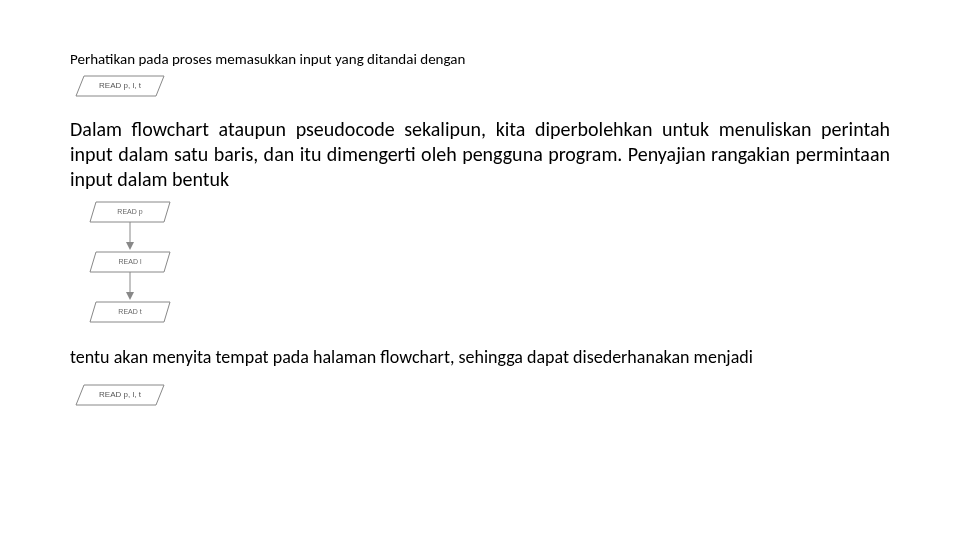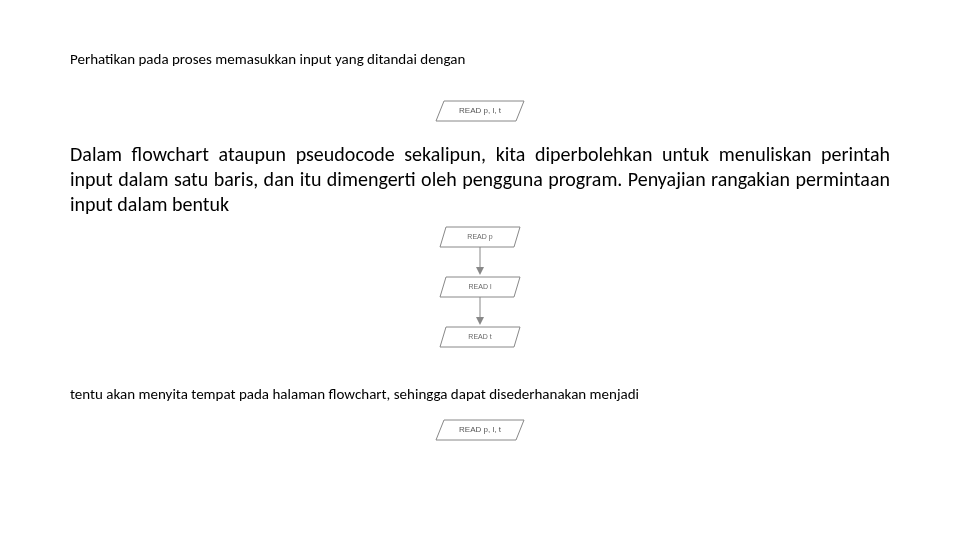--- a/index.html
+++ b/index.html
@@ -1,20 +1,20 @@
 <!DOCTYPE html>
 <html><head>
 <meta charset="utf-8">
 <style>
   html,body{margin:0;padding:0;width:960px;height:540px;background:#fff;font-family:"Calibri","Segoe UI",Arial,sans-serif;color:#000;}
   .page{padding:50px 70px 20px 70px;}
-  .p1{font-size:15px;margin-bottom:28px;}
+  .p1{font-size:15px;margin-bottom:3px;}
   .p2{font-size:20px;text-align:justify;text-justify:inter-word;margin-top:14px;margin-bottom:4px;line-height:1.25;}
-  .p3{font-size:15px;margin-top:14px;margin-bottom:12px;}
-  .fig{width:100%;display:flex;justify-content:center;text-decoration:underline;}
+  .p3{font-size:18px;margin-bottom:12px;}
+  .fig{width:100%;display:flex;text-decoration:underline;}
   svg{display:block;}
   .shape{fill:none;stroke:#888;stroke-width:1;}
   .lbl{font-family:Arial,sans-serif;font-size:8px;fill:#555;}
   .lbl2{font-family:Arial,sans-serif;font-size:7px;fill:#666;}
   .arrow{stroke:#888;stroke-width:1;fill:none;}
   .ahead{fill:#888;}
 </style>
 </head>
 <body>
 

